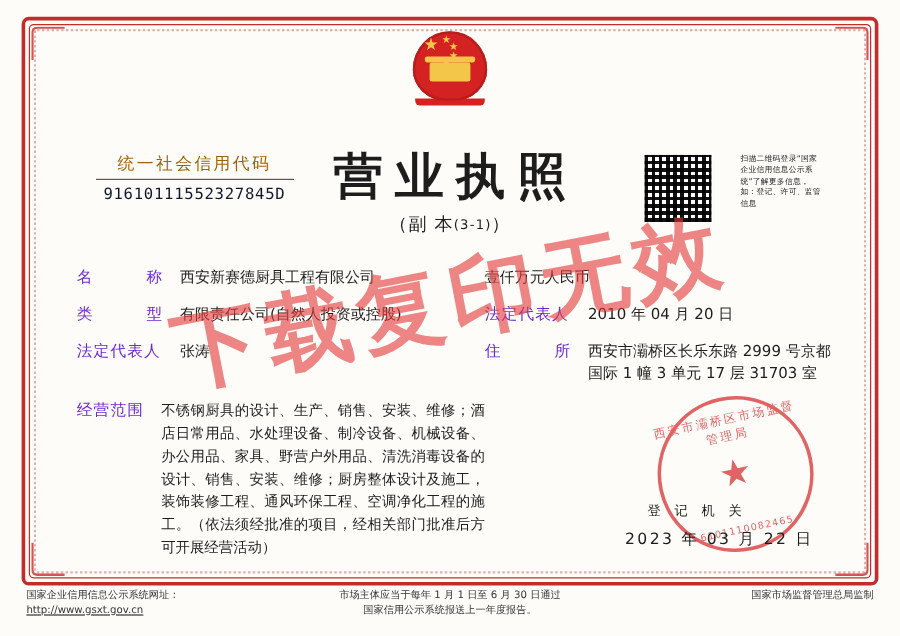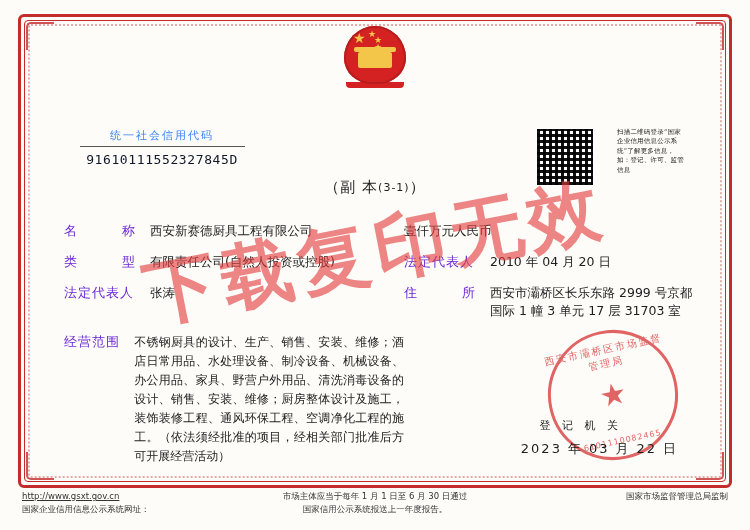--- a/index.html
+++ b/index.html
@@ -155,22 +155,22 @@
 
   
   .code-block {
     position: absolute;
     left: 72px;
     top: 128px;
     width: 180px;
     text-align: center;
   }
   .code-label {
-    font-size: 11px;
-    color: #3b82f6;
+    font-size: 14px;
+    color: #a16207;
     letter-spacing: 2px;
   }
   .code-rule {
     margin: 3px auto 5px;
     width: 165px;
     height: 1px;
     background: #555;
   }
   .code-value {
     font-size: 13px;
@@ -366,20 +366,21 @@
         <span class="star s1">★</span>
         <span class="star s2">★</span>
         <span class="star s3">★</span>
         <span class="star s4">★</span>
       </div>
       <div class="gate"></div>
     </div>
     <div class="base"></div>
   </div>
 
+  <div class="title">营业执照</div>
   <div class="subtitle">
     <span>（副 本</span><span class="small">(3-1)</span><span>）</span>
   </div>
 
   <div class="code-block">
     <div class="code-label">统一社会信用代码</div>
     <div class="code-rule"></div>
     <div class="code-value">91610111552327845D</div>
   </div>
 
@@ -439,22 +440,22 @@
 
   <div class="reg-auth">登 记 机 关</div>
   <div class="date-line">
     <span class="num">2023</span><span>年</span><span class="num">03</span><span>月</span><span class="num">22</span><span>日</span>
   </div>
 
   <div class="watermark">下载复印无效</div>
 
   <div class="footer">
     <div class="left">
+      <div>国家企业信用信息公示系统网址：</div>
       <div style="text-decoration:underline;">http://www.gsxt.gov.cn</div>
-      <div>国家企业信用信息公示系统网址：</div>
     </div>
     <div class="center">
       <div>市场主体应当于每年 1 月 1 日至 6 月 30 日通过</div>
       <div>国家信用公示系统报送上一年度报告。</div>
     </div>
     <div class="right">
       <div>国家市场监督管理总局监制</div>
     </div>
   </div>
 

